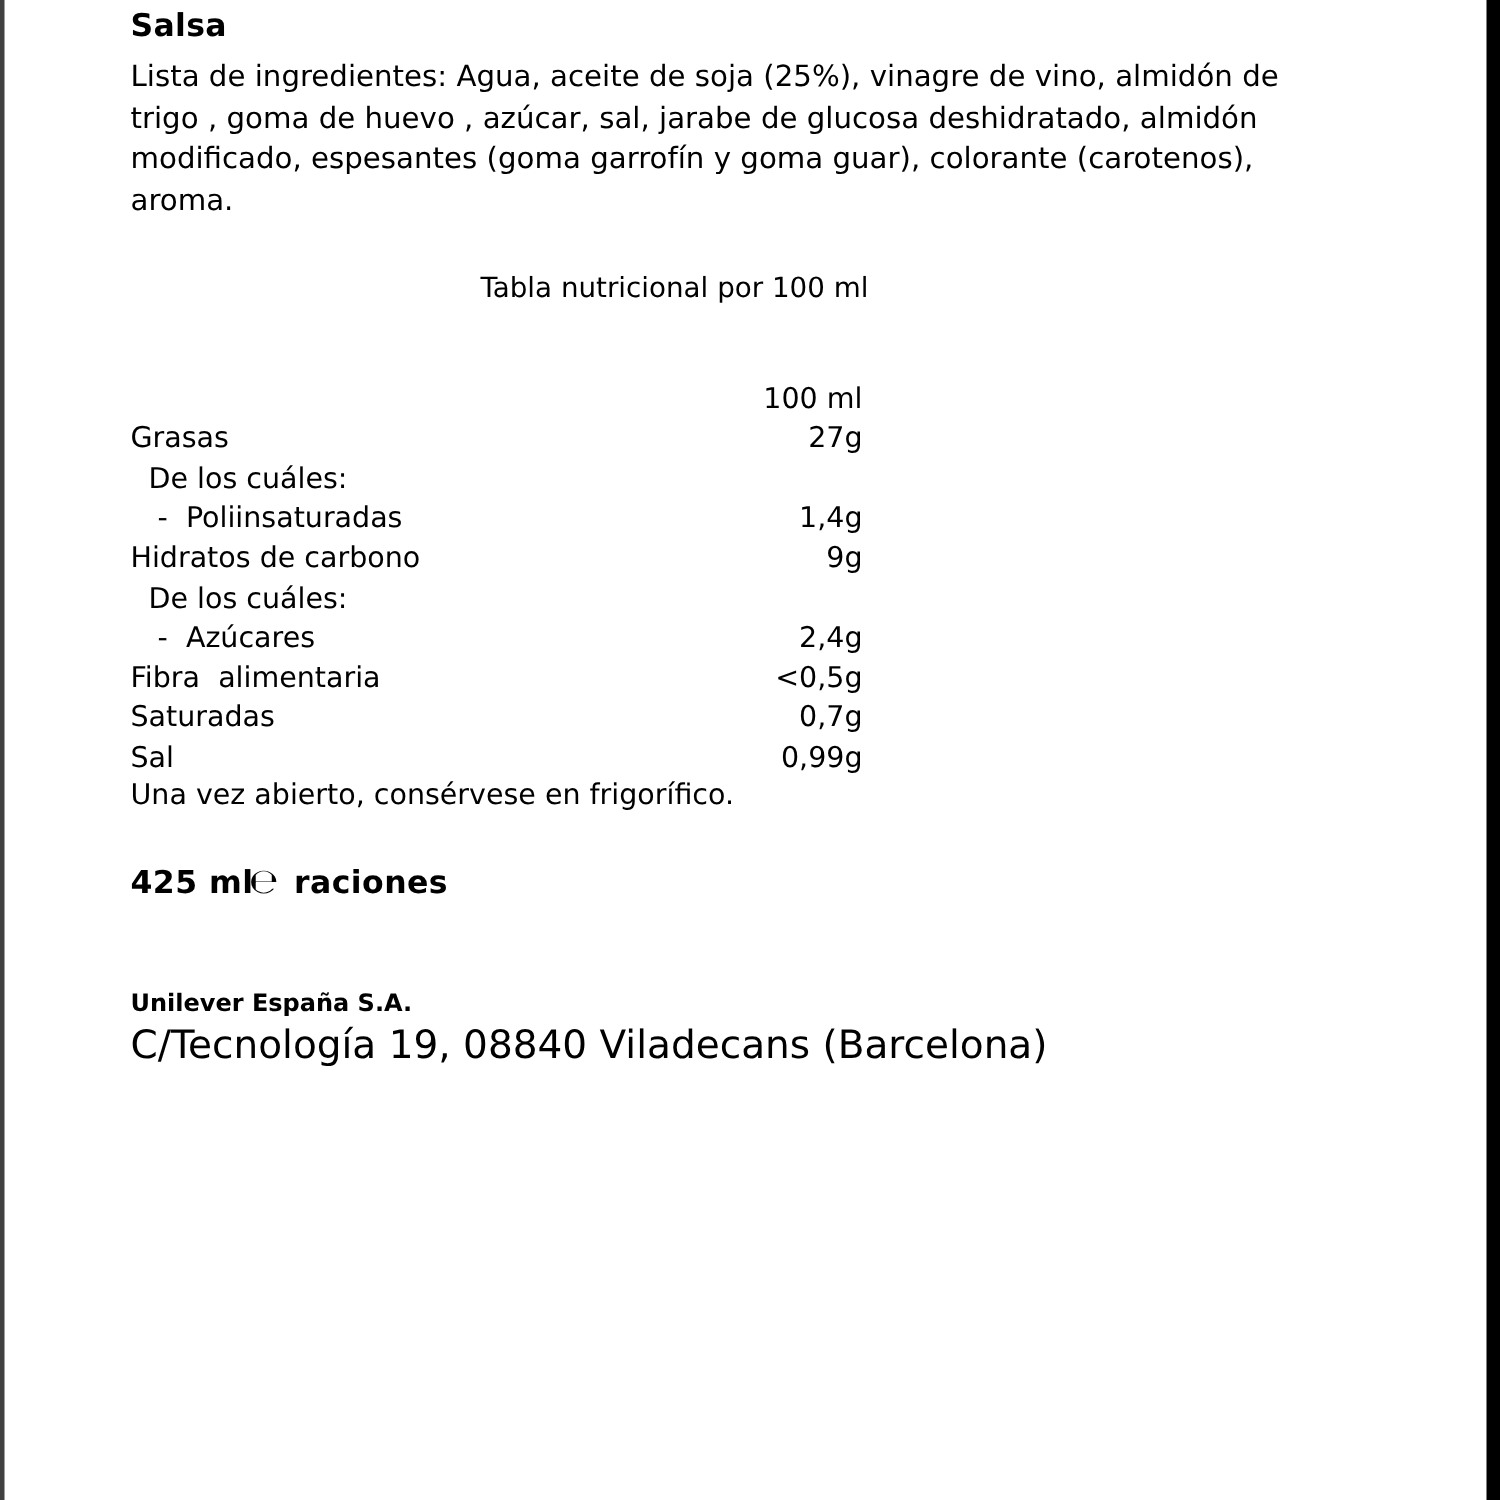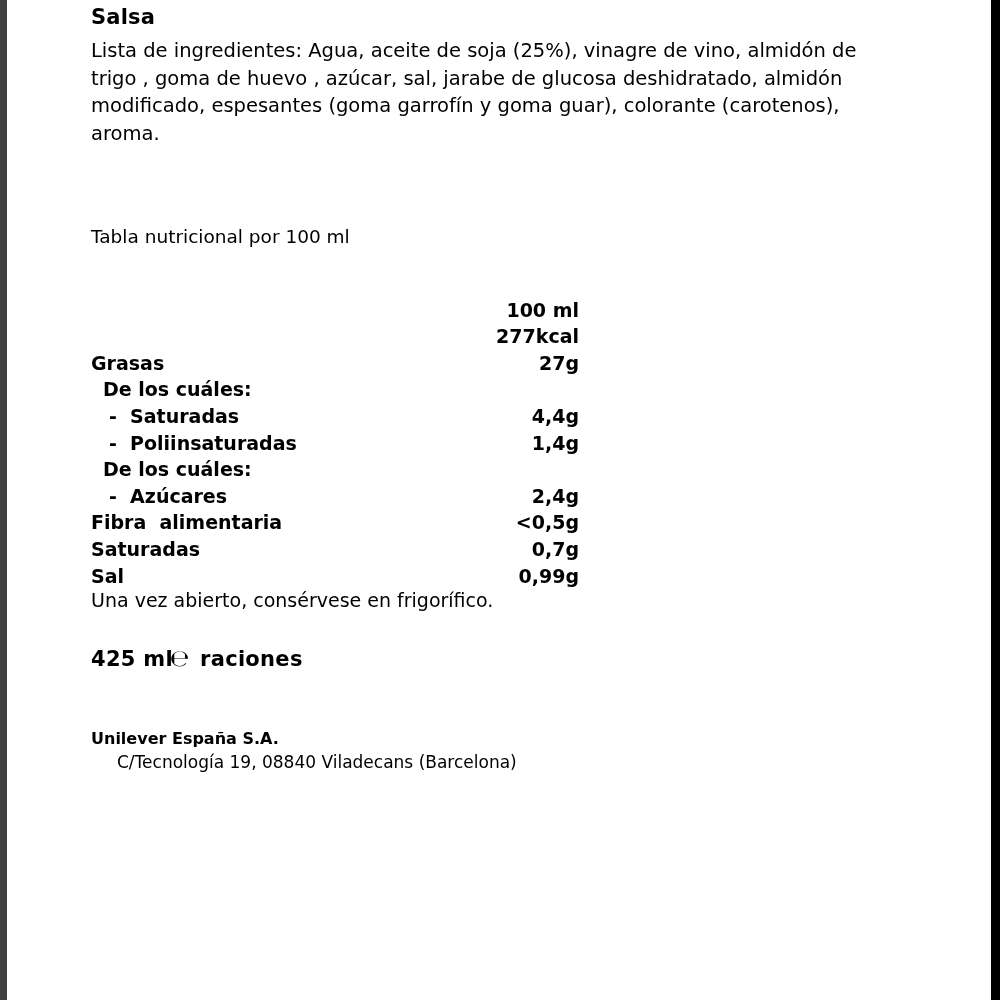--- a/index.html
+++ b/index.html
@@ -14,21 +14,21 @@
     color: #000000;
     position: relative;
     overflow: hidden;
   }
   .page {
     position: absolute;
     left: 0; top: 0;
     width: 1000px;
     height: 1000px;
     box-sizing: border-box;
-    border-left: 7px solid #404040;
+    border-left: 3px solid #404040;
     border-right: 9px solid #000;
     background: #fff;
   }
   .content {
     position: absolute;
     left: 84px;
     top: 0;
     width: 800px;
   }
 
@@ -44,39 +44,38 @@
     font-size: 19.5px;
     line-height: 1.42;
     width: 790px;
     margin-bottom: 0;
   }
   .ingredients b {
     font-weight: normal;
   }
 
   .nutri-heading {
-    margin-top: 76px;
+    margin-top: 32px;
     font-size: 18.5px;
-    text-align: left;
+    text-align: right;
     width: 492px;
     margin-left: 0;
     line-height: 1.45;
   }
 
   .nutri-table {
     margin-top: 46px;
     width: 500px;
     border-collapse: collapse;
   }
   .nutri-table td {
     font-size: 19px;
     padding: 0;
     line-height: 1.40;
     vertical-align: top;
-    font-weight: bold;
   }
   .nutri-table td.label {
     width: 330px;
     white-space: pre;
   }
   .nutri-table td.value {
     text-align: right;
     width: 170px;
     padding-right: 12px;
     white-space: pre;
@@ -103,61 +102,56 @@
     margin-right: 10px;
   }
 
   .company {
     margin-top: 58px;
     font-size: 16px;
     font-weight: bold;
   }
   .address {
     margin-top: 4px;
-    font-size: 17px;
-    margin-left: 26px;
+    font-size: 26px;
   }
 </style>
 </head>
 <body>
 
 <div class="page">
   <div class="content">
 
     <div class="product-title">Salsa</div>
 
     <div class="ingredients"><span>Lista de ingredientes: Agua, aceite de soja (25%), vinagre de vino, almidón de </span><b>trigo</b><span> , goma de </span><b>huevo</b><span> , azúcar, sal, jarabe de glucosa deshidratado, almidón modificado, espesantes (goma garrofín y goma guar), colorante (carotenos), aroma.</span></div>
 
     <div class="nutri-heading">Tabla nutricional por 100 ml</div>
 
     <table class="nutri-table">
       <tbody>
         <tr>
           <td class="label"></td>
           <td class="value">100 ml</td>
         </tr>
-        <tr class="kcal-row">
-          <td class="label"></td>
-          <td class="value">277kcal</td>
-        </tr>
         <tr>
           <td class="label">Grasas</td>
           <td class="value">27g</td>
         </tr>
         <tr>
           <td class="label indent1">De los cuáles:</td>
           <td class="value"></td>
         </tr>
         <tr>
-          <td class="label indent2">-  Saturadas</td>
-          <td class="value">4,4g</td>
+          <td class="label indent2">-  Poliinsaturadas</td>
+          <td class="value">1,4g</td>
         </tr>
         <tr>
-          <td class="label indent2">-  Poliinsaturadas</td>
-          <td class="value">1,4g</td>
+          <td class="label">Hidratos de carbono</td>
+          <td class="value">9g</td>
         </tr>
         <tr>
           <td class="label indent1">De los cuáles:</td>
           <td class="value"></td>
         </tr>
         <tr>
           <td class="label indent2">-  Azúcares</td>
           <td class="value">2,4g</td>
         </tr>
         <tr>

